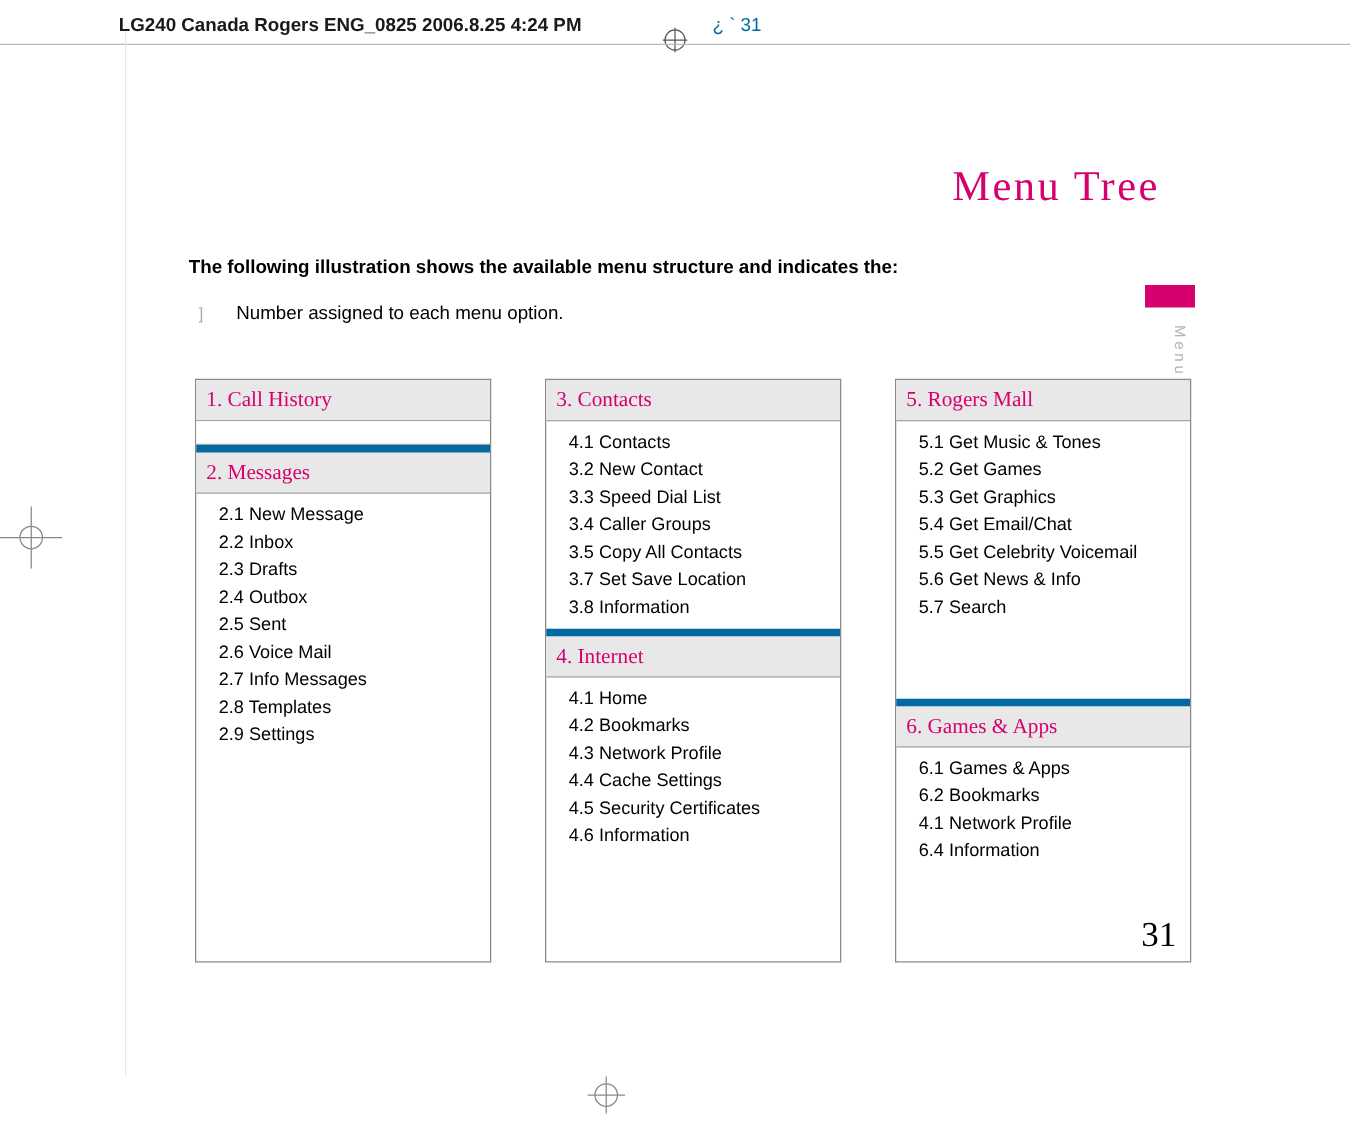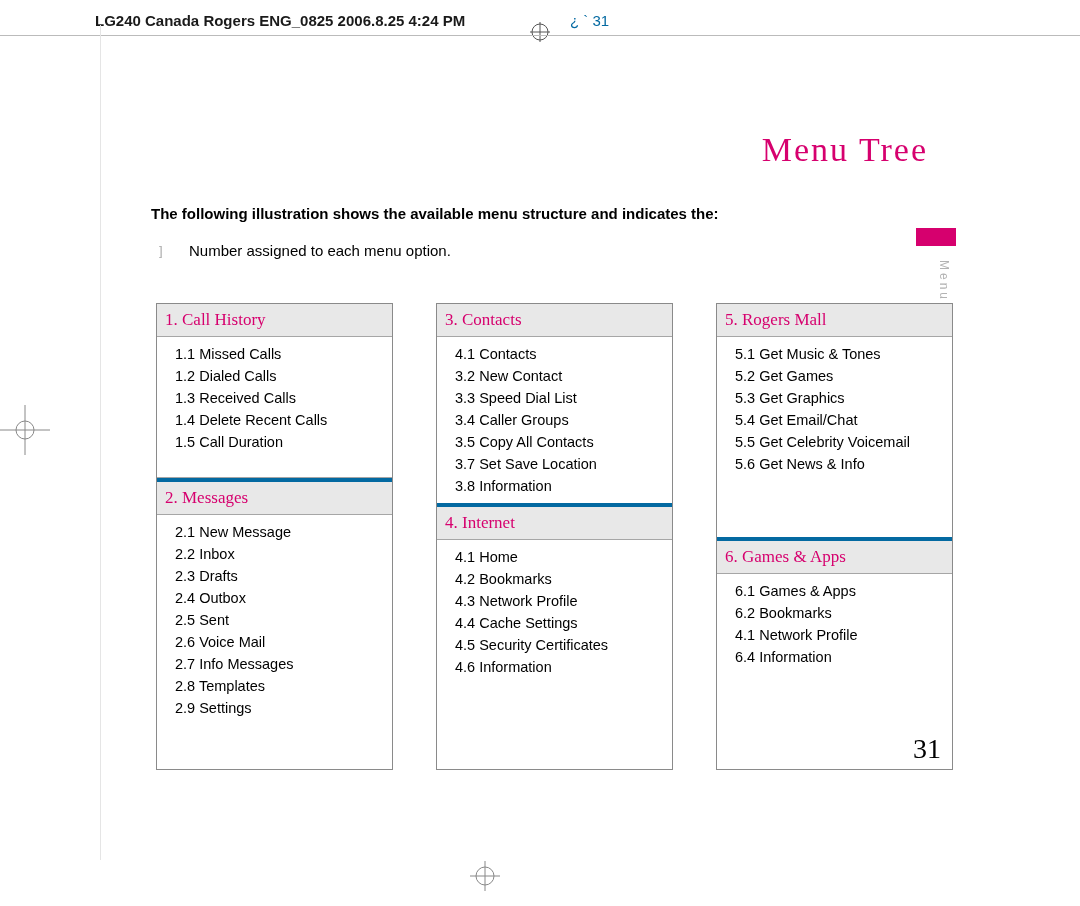--- a/index.html
+++ b/index.html
@@ -12,21 +12,21 @@
   .page{position:absolute;top:25px;left:100px;width:865px;height:835px;border-left:1px solid #e5e5e5;}
   .title{position:absolute;top:106px;right:38px;font-size:34px;color:#d6006e;letter-spacing:2px;font-family:Georgia,serif;}
   .intro-bold{position:absolute;top:180px;left:50px;font-family:Arial,sans-serif;font-size:15px;font-weight:700;}
   .intro-line{position:absolute;top:217px;left:50px;font-family:Arial,sans-serif;font-size:15px;}
   .intro-bullet{position:absolute;top:218px;left:58px;color:#aaa;font-family:Arial,sans-serif;font-size:13px;}
   .sidelabel{position:absolute;top:235px;right:15px;writing-mode:vertical-rl;font-family:Arial,sans-serif;font-size:12px;color:#b3b3b3;letter-spacing:3px;}
   .sidebar{position:absolute;top:203px;right:10px;width:40px;height:18px;background:#d6006e;}
   .columns{position:absolute;top:278px;left:55px;display:flex;gap:43px;}
   .col{width:235px;height:465px;border:1px solid #8a8a8a;position:relative;background:#fff;}
   .section-h{background:#e8e8e8;color:#d6006e;font-family:Georgia,serif;font-size:17px;padding:6px 8px;border-bottom:1px solid #a6a6a6;}
-  .section-h:not(:first-child){border-top:4px solid #0369a1;}
+  .section-h:not(:first-child){border-top:6px solid #0369a1;}
   .items{padding:6px 8px 6px 18px;font-family:Arial,sans-serif;font-size:14.5px;line-height:1.52;}
   .spacer{height:18px;border-bottom:1px solid #a6a6a6;background:#fff;}
   .pagenum{position:absolute;bottom:95px;right:25px;font-size:28px;font-family:Georgia,serif;}
   .bottomglyph{position:absolute;bottom:15px;left:470px;width:30px;height:30px;}
   .bottomglyph svg{width:30px;height:30px;}
   .leftmark{position:absolute;top:405px;left:0;width:50px;height:50px;}
   .leftmark svg{width:50px;height:50px;}
 </style>
 </head>
 <body>
@@ -54,27 +54,20 @@
   <div class="title">Menu Tree</div>
   <div class="intro-bold">The following illustration shows the available menu structure and indicates the:</div>
   <div class="intro-bullet">]</div>
   <div class="intro-line" style="left:72px;margin-left:16px;">Number assigned to each menu option.</div>
   <div class="sidebar"></div>
   <div class="sidelabel">Menu Tree</div>
 
   <div class="columns" id="columns">
       <div class="col">
         <div class="section-h">1. Call History</div>
-        <div class="items">
-          <div>1.1 Missed Calls</div>
-          <div>1.2 Dialed Calls</div>
-          <div>1.3 Received Calls</div>
-          <div>1.4 Delete Recent Calls</div>
-          <div>1.5 Call Duration</div>
-        </div>
         <div class="spacer"></div>
         <div class="section-h">2. Messages</div>
         <div class="items">
           <div>2.1 New Message</div>
           <div>2.2 Inbox</div>
           <div>2.3 Drafts</div>
           <div>2.4 Outbox</div>
           <div>2.5 Sent</div>
           <div>2.6 Voice Mail</div>
           <div>2.7 Info Messages</div>
@@ -105,20 +98,21 @@
       </div>
       <div class="col">
         <div class="section-h">5. Rogers Mall</div>
         <div class="items">
           <div>5.1 Get Music &amp; Tones</div>
           <div>5.2 Get Games</div>
           <div>5.3 Get Graphics</div>
           <div>5.4 Get Email/Chat</div>
           <div>5.5 Get Celebrity Voicemail</div>
           <div>5.6 Get News &amp; Info</div>
+          <div>5.7 Search</div>
         </div>
         <div style="height: 56px;"></div>
         <div class="section-h">6. Games &amp; Apps</div>
         <div class="items">
           <div>6.1 Games &amp; Apps</div>
           <div>6.2 Bookmarks</div>
           <div>4.1 Network Profile</div>
           <div>6.4 Information</div>
         </div>
       </div>

